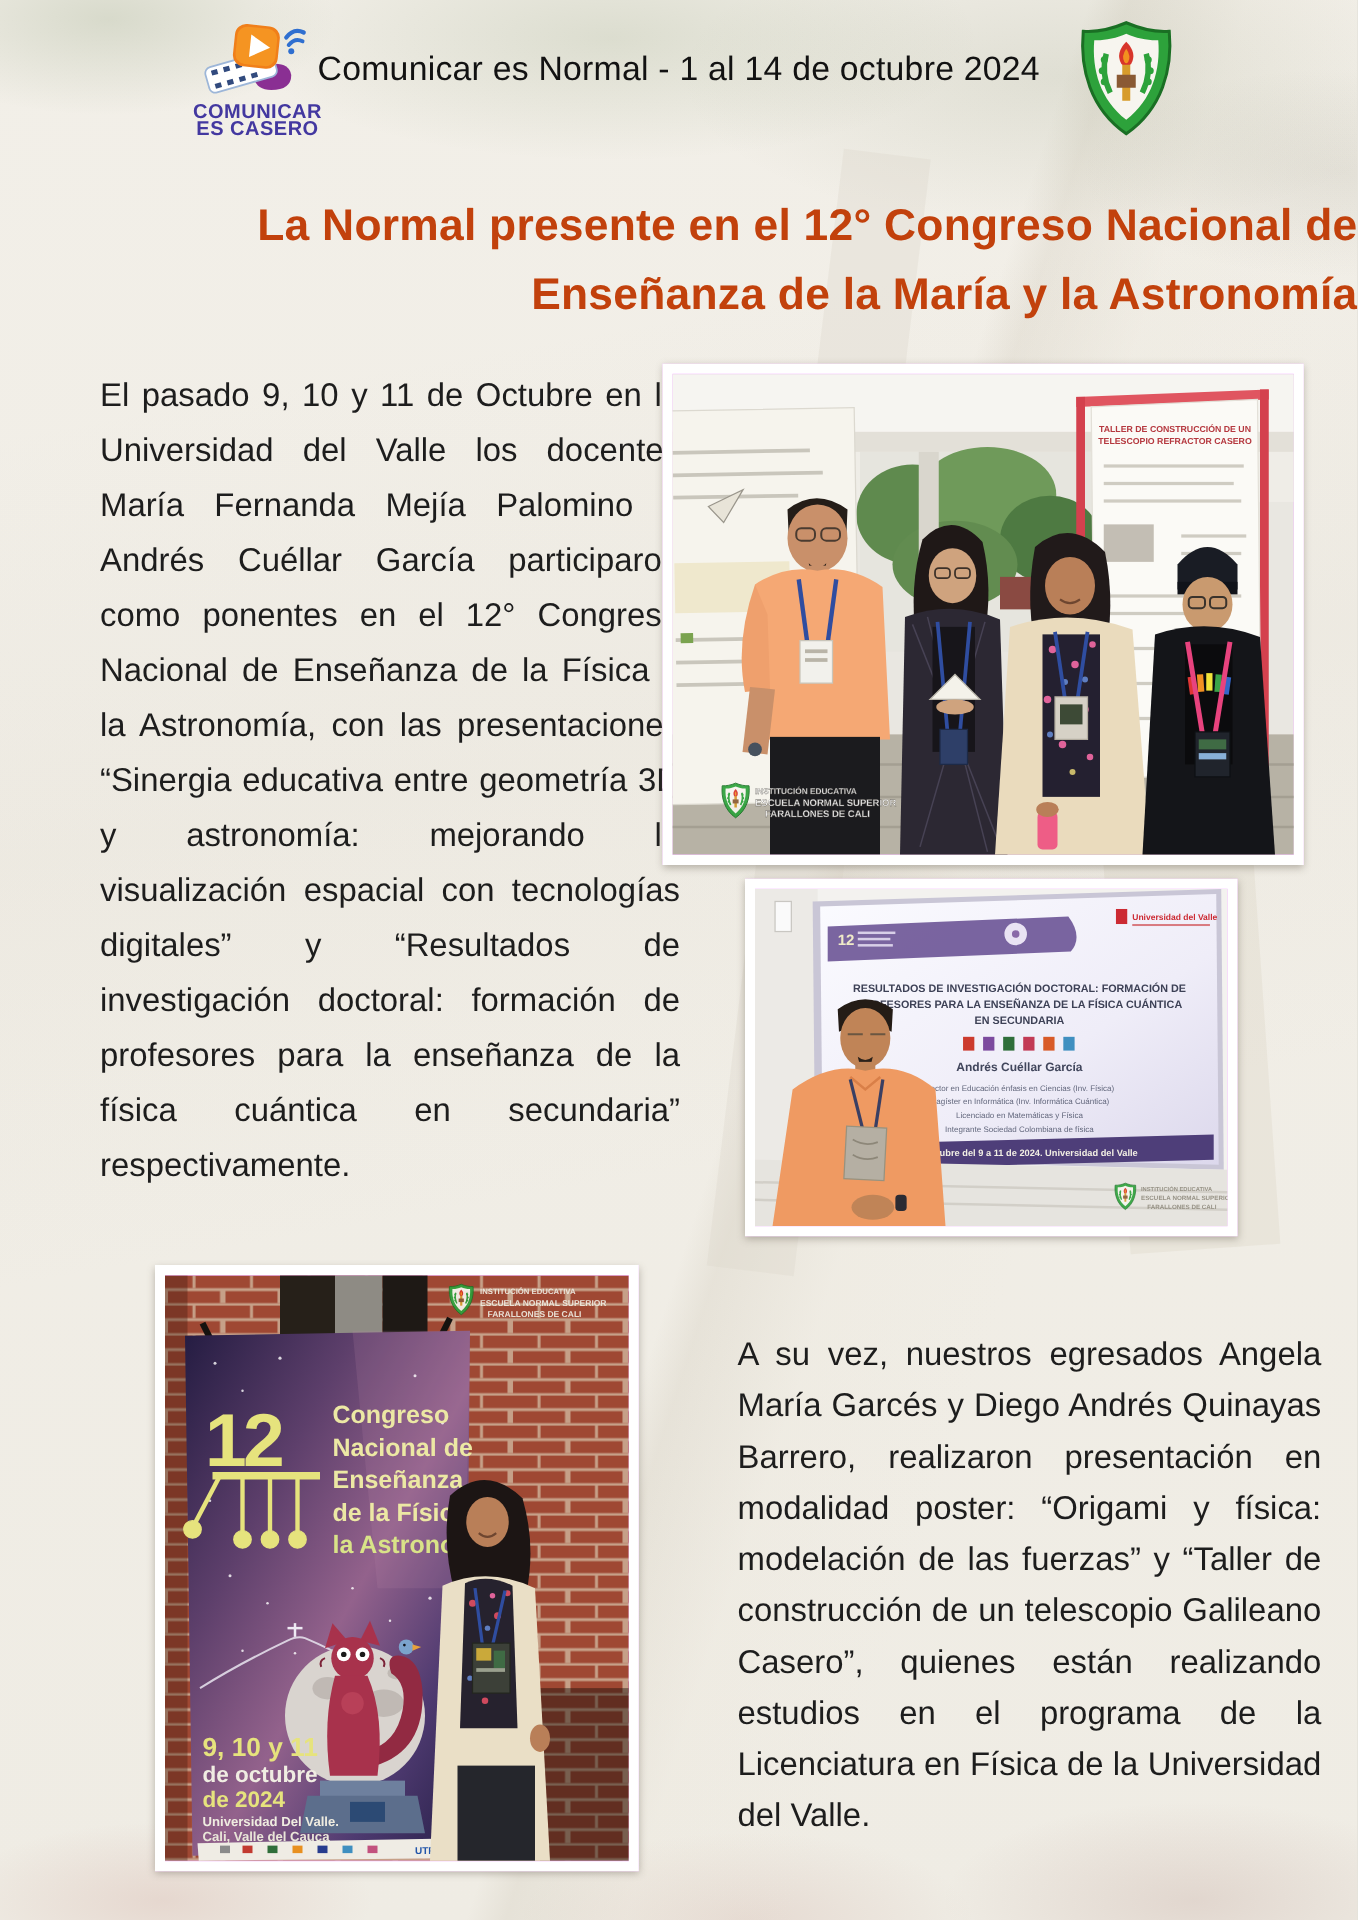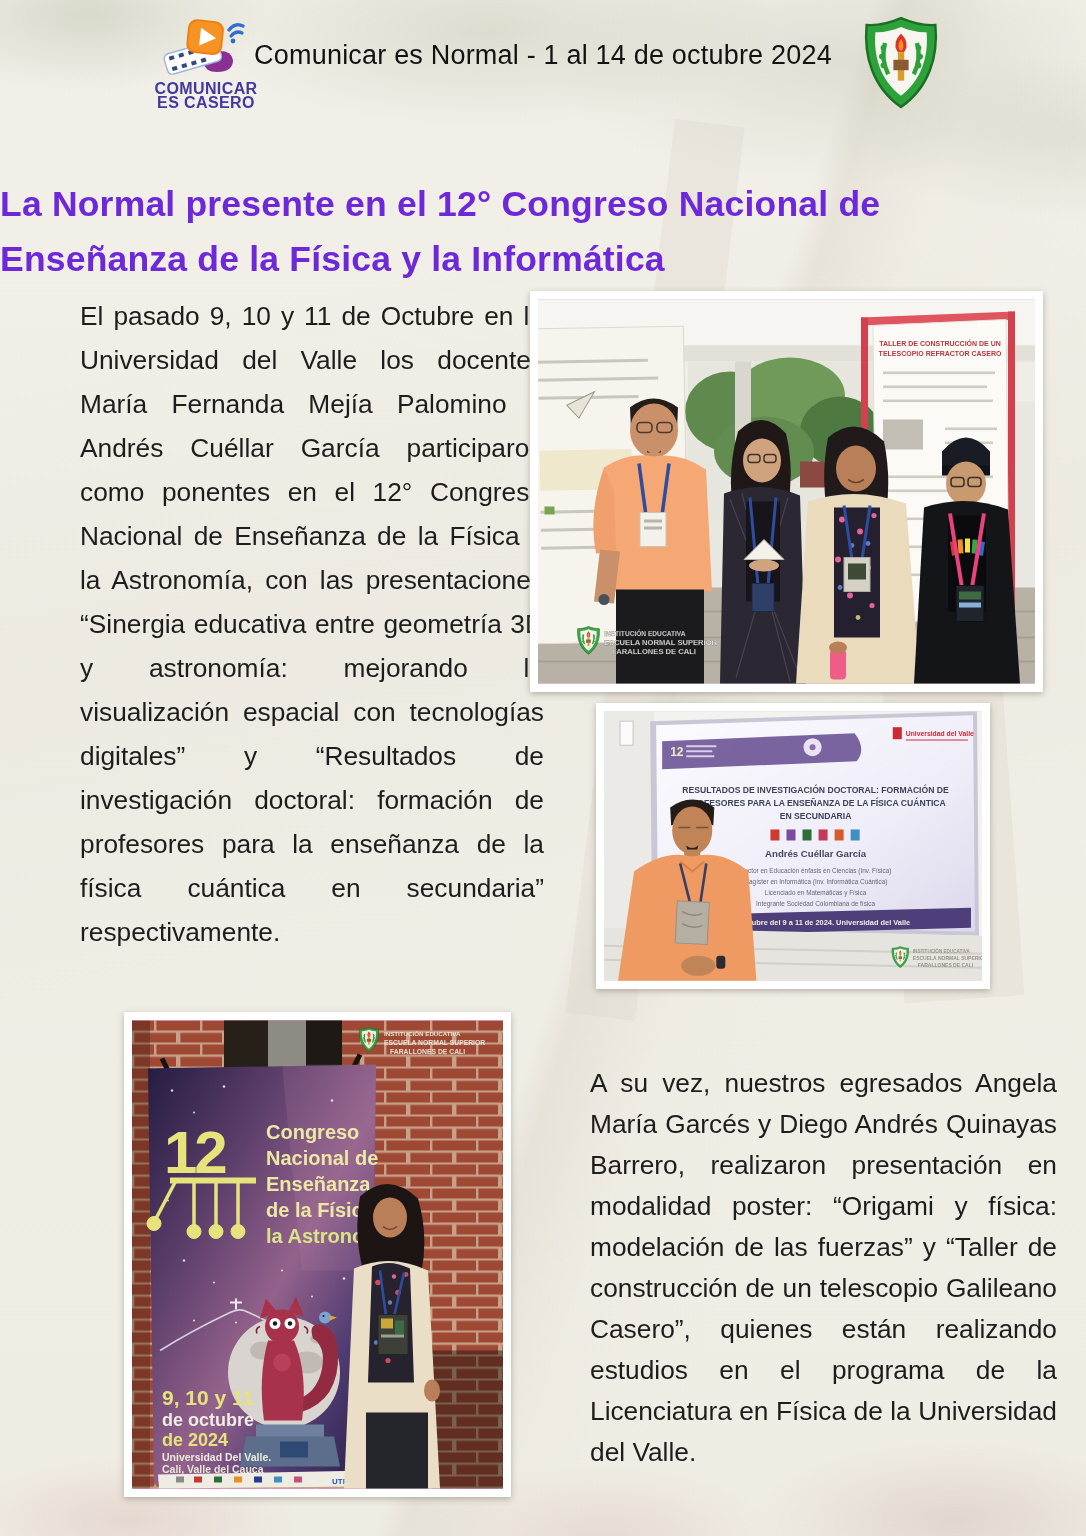--- a/index.html
+++ b/index.html
@@ -32,22 +32,22 @@
   .brand-text{font-size:16px;font-weight:bold;color:#4338a0;line-height:14px;letter-spacing:.4px;}
 
   .header-title{
     position:absolute;left:0;top:40px;width:100%;text-align:center;z-index:1;
     font-size:27px;color:#121212;letter-spacing:.2px;
   }
   .crest-header{position:absolute;left:859px;top:15px;width:84px;height:96px;z-index:2;}
   .crest-header svg{width:100%;height:100%;}
 
   .headline{
-    position:absolute;left:0;top:153px;width:100%;text-align:left;z-index:1;
-    font-weight:700;font-size:35.5px;line-height:55px;color:#6d28d9;letter-spacing:.2px;margin-top:24px;
+    position:absolute;left:0;top:153px;width:100%;text-align:right;z-index:1;
+    font-weight:700;font-size:35.5px;line-height:55px;color:#c2410c;letter-spacing:.2px;
   }
 
   .para{position:absolute;z-index:1;text-align:justify;color:#1d1d1d;margin-left:38px;}
   .para-left{left:42px;top:294px;width:464px;font-size:26.3px;line-height:44px;}
   .para-right{left:552px;top:1063px;width:467px;font-size:26.3px;line-height:41px;}
 
   .photo{
     position:absolute;z-index:1;background:#f0abfc;border:8px solid #ffffff;box-sizing:border-box;
     box-shadow:0 2px 6px rgba(110,104,92,.45);
   }
@@ -119,21 +119,21 @@
   <div class="header-title">Comunicar es Normal - 1 al 14 de octubre 2024</div>
 
   <div class="crest-header">
     <svg viewBox="0 0 20 24">
         <use href="#crest-shape"></use>
       </svg>
   </div>
 
   <div class="headline">
     <div>La Normal presente en el 12° Congreso Nacional de</div>
-    <div>Enseñanza de la Física y la Informática</div>
+    <div>Enseñanza de la María y la Astronomía</div>
   </div>
 
   <div class="para para-left">El pasado 9, 10 y 11 de Octubre en la Universidad del Valle los docentes María Fernanda Mejía Palomino y Andrés Cuéllar García participaron como ponentes en el 12° Congreso Nacional de Enseñanza de la Física y la Astronomía, con las presentaciones “Sinergia educativa entre geometría 3D y astronomía: mejorando la visualización espacial con tecnologías digitales” y “Resultados de investigación doctoral: formación de profesores para la enseñanza de la física cuántica en secundaria” respectivamente.</div>
 
   <figure class="photo photo-group" style="margin:0">
     <svg viewBox="0 0 497 384">
       <rect width="497" height="384" fill="#e9e7e1"></rect>
       <rect width="497" height="46" fill="#f6f5f1"></rect>
       <rect y="46" width="497" height="16" fill="#e3e0d8"></rect>
       <rect y="62" width="497" height="40" fill="#efede7"></rect>

